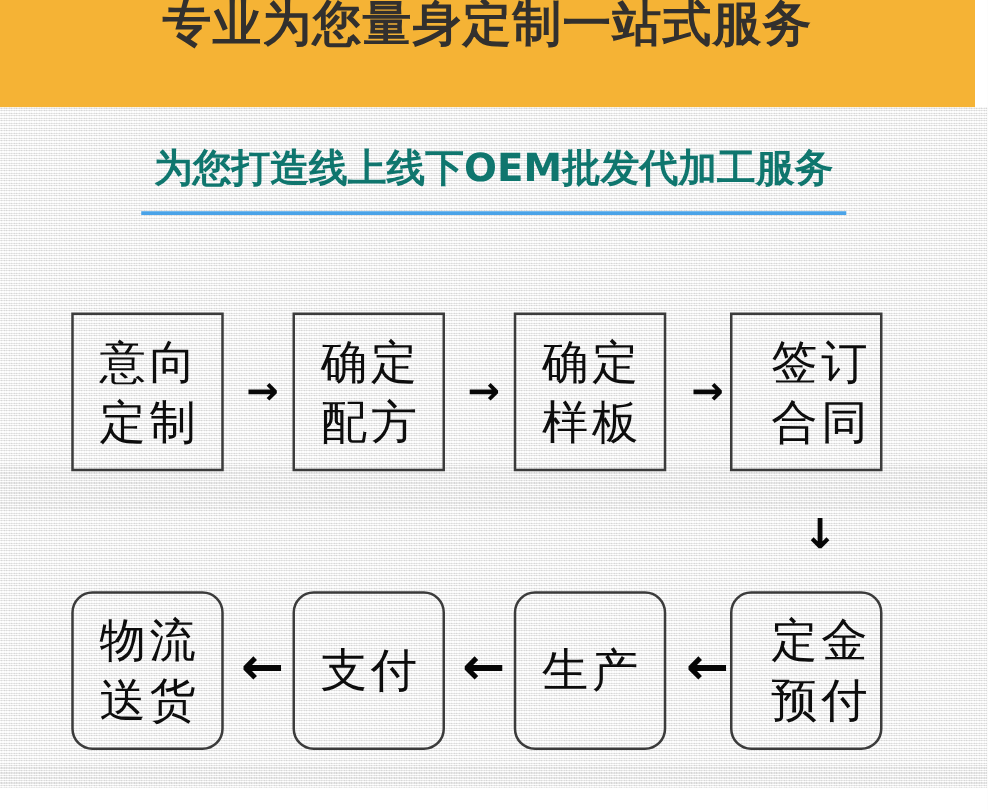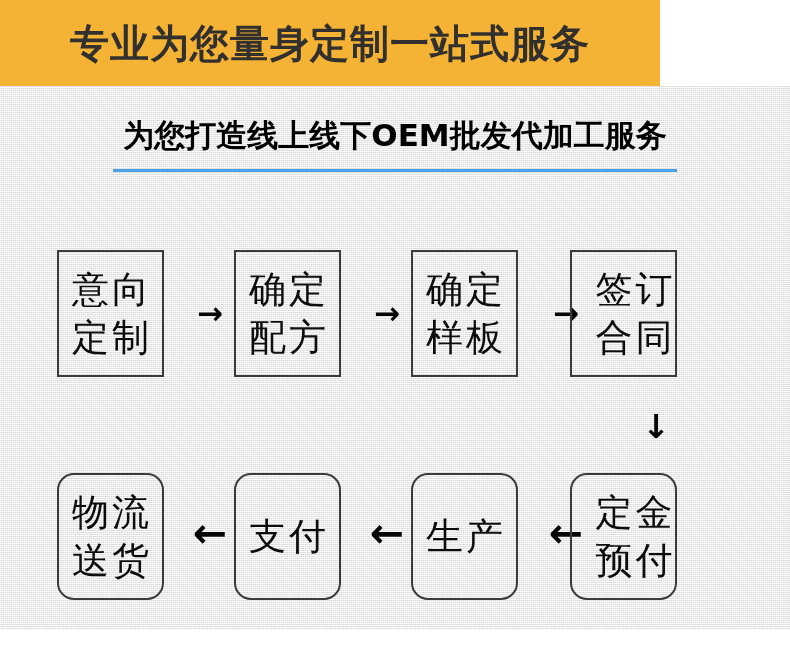--- a/index.html
+++ b/index.html
@@ -18,25 +18,25 @@
     height: 648px;
     overflow: hidden;
     background: #ffffff;
   }
 
   
   .header-banner {
     position: absolute;
     left: 0;
     top: 0;
-    width: 660px;
+    width: 780px;
     height: 86px;
     background: #f5b335;
     display: flex;
-    align-items: center;
+    align-items: flex-start;
     justify-content: center;
   }
   .header-title {
     font-size: 39px;
     font-weight: bold;
     color: #32302e;
     letter-spacing: 1px;
     line-height: 1;
     white-space: nowrap;
     font-family: "DejaVu Sans", "Liberation Sans", sans-serif;
@@ -72,38 +72,38 @@
   .subtitle-wrap {
     position: absolute;
     left: 0;
     top: 118px;
     width: 790px;
     text-align: center;
   }
   .subtitle-text {
     font-size: 31px;
     font-weight: bold;
-    color: #000000;
+    color: #0f766e;
     line-height: 1.1;
     white-space: nowrap;
     font-family: "DejaVu Sans", "Liberation Sans", sans-serif;
   }
   .subtitle-rule {
     position: absolute;
     left: 113px;
     top: 169px;
     width: 564px;
     height: 3px;
     background: #4aa3e8;
   }
 
   
   .flow-box {
     position: absolute;
-    width: 107px;
+    width: 122px;
     height: 127px;
     border: 2px solid #3b3b3b;
     box-sizing: border-box;
     background: transparent;
     display: flex;
     flex-direction: column;
     align-items: center;
     justify-content: center;
   }
   .flow-box .line {
@@ -138,21 +138,21 @@
     font-size: 33px;
     font-weight: bold;
     width: 30px;
   }
 
   
   .row-top { top: 250px; }
   .col-1 { left: 57px; }
   .col-2 { left: 234px; }
   .col-3 { left: 411px; }
-  .col-4 { left: 570px; padding-left: 21px; }
+  .col-4 { left: 584px; padding-left: 21px; }
 
   
   .row-bottom { top: 473px; border-radius: 17px; }
 </style>
 </head>
 <body>
 
 <div class="page">
 
   <div class="header-banner">

